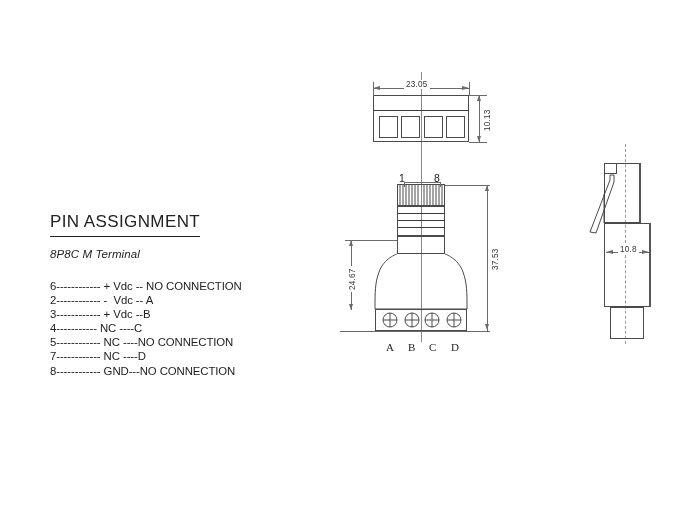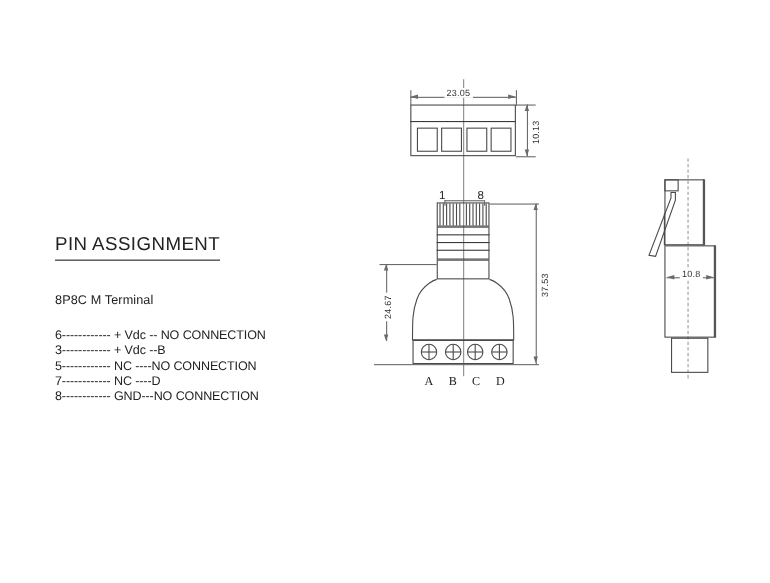--- a/index.html
+++ b/index.html
@@ -26,24 +26,25 @@
   }
   #pin-assignment-title {
     font-size: 17px;
     letter-spacing: 0.4px;
     color: #222;
     padding-bottom: 4px;
     border-bottom: 1.3px solid #222;
     display: inline-block;
   }
   #terminal-subtitle {
-    margin-top: 30px;
+    margin-top: 11px;
     font-size: 11.5px;
     color: #222;
     letter-spacing: 0.1px;
+    font-style: italic;
   }
   #pin-list {
     margin-top: 19px;
   }
   .pin-row {
     font-size: 11.4px;
     line-height: 14.1px;
     white-space: pre;
     color: #222;
     letter-spacing: -0.1px;
@@ -107,21 +108,23 @@
 </head>
 <body>
 
 <div id="page">
 
   <div id="pin-assignment-block">
     <div id="pin-assignment-title">PIN ASSIGNMENT</div>
     <div id="terminal-subtitle">8P8C M Terminal</div>
     <div id="pin-list">
       <div class="pin-row">6------------ + Vdc -- NO CONNECTION</div>
+      <div class="pin-row">2------------ -  Vdc -- A</div>
       <div class="pin-row">3------------ + Vdc --B</div>
+      <div class="pin-row">4----------- NC ----C</div>
       <div class="pin-row">5------------ NC ----NO CONNECTION</div>
       <div class="pin-row">7------------ NC ----D</div>
       <div class="pin-row">8------------ GND---NO CONNECTION</div>
     </div>
   </div>
 
   <div class="dwg" style="left:0;top:0;width:520px;height:400px;">
 
     <div class="centerline" style="left:421px;top:72px;height:270px;"></div>
 

